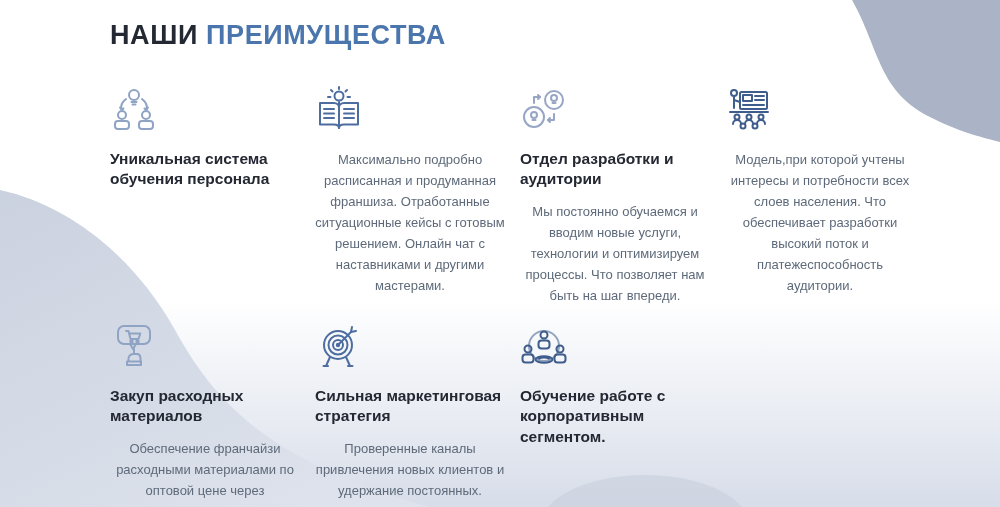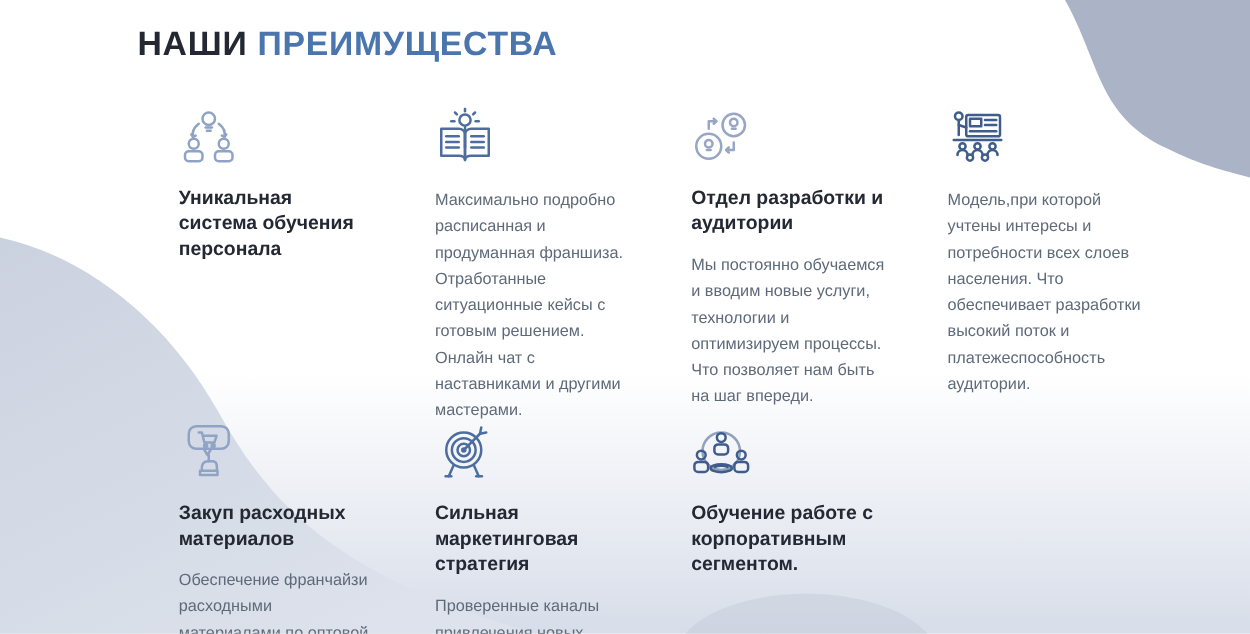--- a/index.html
+++ b/index.html
@@ -20,31 +20,31 @@
     font-size: 27px; font-weight: 700; letter-spacing: 0.6px;
     color: #232833;
   }
   .section-title .accent { color: #4a76ad; }
   .cards-grid {
     position: absolute; left: 110px; top: 86px; width: 820px;
     display: grid;
     grid-template-columns: repeat(4, 190px);
     column-gap: 15px;
   }
-  .card { grid-row: 1; margin-left: 33px; }
+  .card { grid-row: 1; }
   .card.row1 { min-height: 237px; }
   .card.row2 { grid-row: 2; }
   .card-icon { height: 50px; margin-bottom: 13px; }
   .card-icon svg { display: block; }
   .card-title {
     font-size: 15.5px; font-weight: 700; line-height: 1.32;
     color: #232833; margin-bottom: 11px;
   }
   .card-text {
-    font-size: 13px; line-height: 1.62; color: #5e6a7a;
+    font-size: 13px; line-height: 1.62; color: #5e6a7a; text-align: center;
   }
 </style>
 </head>
 <body>
 
 <svg id="bg-shapes" width="1000" height="507" viewBox="0 0 1000 507">
   <defs>
     <linearGradient id="leftGrad" x1="0" y1="0" x2="0.7" y2="1">
       <stop offset="0" stop-color="#cbd2df"></stop>
       <stop offset="1" stop-color="#dde2ec"></stop>

